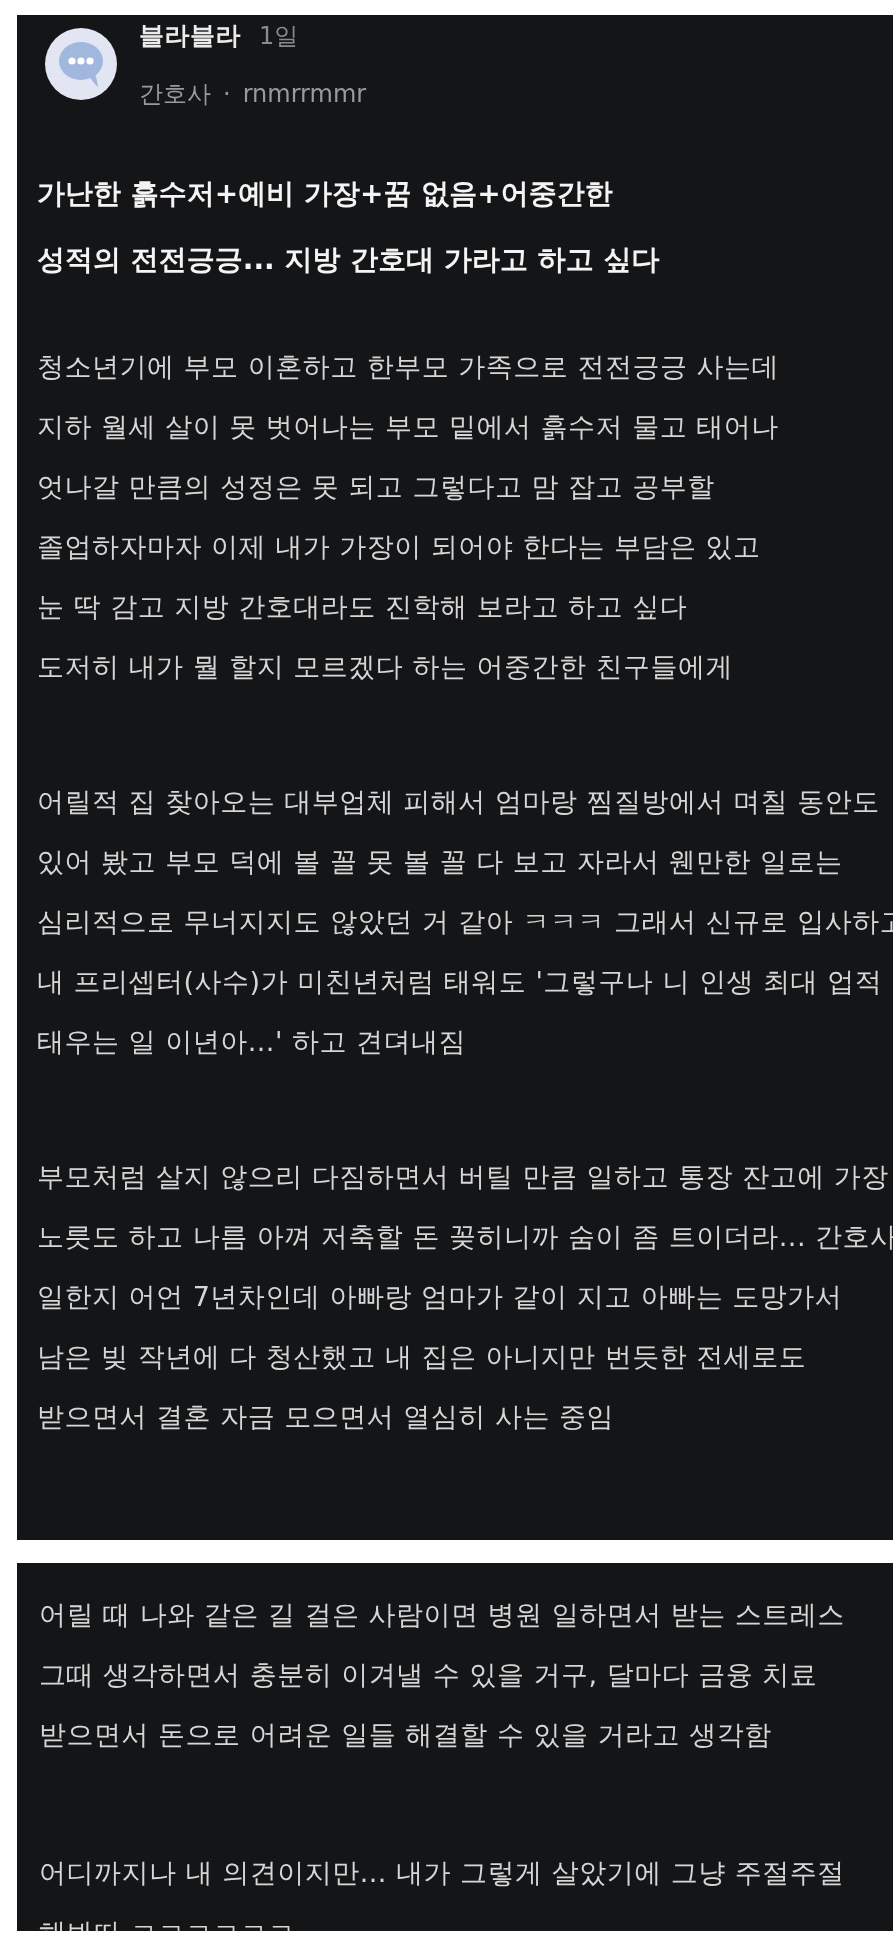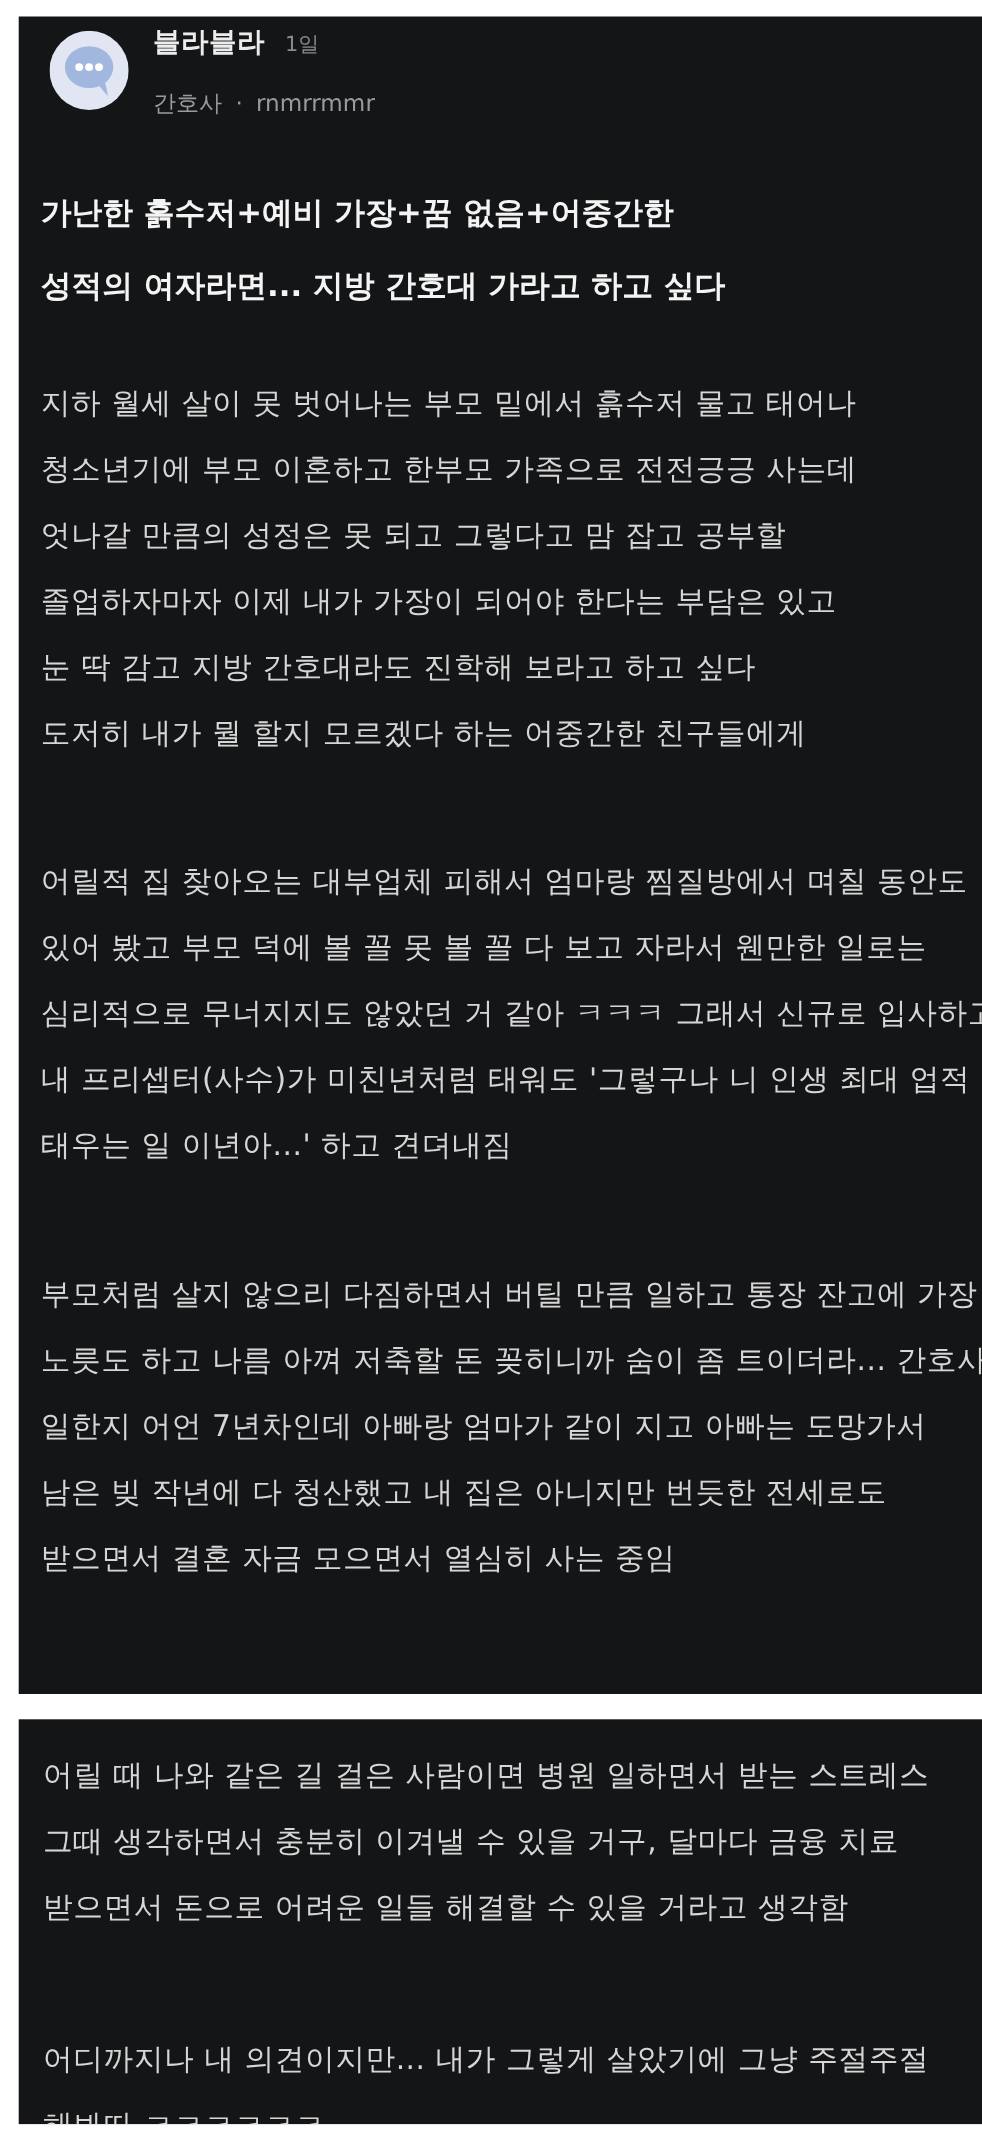--- a/index.html
+++ b/index.html
@@ -41,28 +41,28 @@
   .header-text { margin-left: 22px; }
   .name-row { display: flex; align-items: baseline; }
   .channel-name {
     color: #ececec;
     font-size: 25px;
     font-weight: bold;
     letter-spacing: 0.5px;
   }
   .post-age {
     color: #8a8a8a;
-    font-size: 19px;
+    font-size: 24px;
     margin-left: 18px;
     text-align: right;
   }
   .meta-row {
     margin-top: 26px;
     color: #9a9a9a;
-    font-size: 21px;
+    font-size: 24px;
     display: flex;
     align-items: center;
   }
   .meta-sep { margin: 0 12px; color: #9a9a9a; }
 
   
   .post-title { margin-top: 60px; }
   .title-line {
     color: #f4f4f4;
     font-size: 28px;
@@ -112,26 +112,26 @@
         <div class="meta-row">
           <span>간호사</span>
           <span class="meta-sep">·</span>
           <span>rnmrrmmr</span>
         </div>
       </div>
     </div>
 
     <div class="post-title">
         <div class="title-line">가난한 흙수저+예비 가장+꿈 없음+어중간한</div>
-        <div class="title-line">성적의 여자라면... 지방 간호대 가라고 하고 싶다</div>
+        <div class="title-line">성적의 전전긍긍... 지방 간호대 가라고 하고 싶다</div>
       </div>
 
     <div class="paragraph">
+        <div class="text-line">청소년기에 부모 이혼하고 한부모 가족으로 전전긍긍 사는데</div>
         <div class="text-line">지하 월세 살이 못 벗어나는 부모 밑에서 흙수저 물고 태어나</div>
-        <div class="text-line">청소년기에 부모 이혼하고 한부모 가족으로 전전긍긍 사는데</div>
         <div class="text-line">엇나갈 만큼의 성정은 못 되고 그렇다고 맘 잡고 공부할</div>
         <div class="text-line">졸업하자마자 이제 내가 가장이 되어야 한다는 부담은 있고</div>
         <div class="text-line">눈 딱 감고 지방 간호대라도 진학해 보라고 하고 싶다</div>
         <div class="text-line">도저히 내가 뭘 할지 모르겠다 하는 어중간한 친구들에게</div>
       </div>
 
     <div class="paragraph">
         <div class="text-line">어릴적 집 찾아오는 대부업체 피해서 엄마랑 찜질방에서 며칠 동안도</div>
         <div class="text-line">있어 봤고 부모 덕에 볼 꼴 못 볼 꼴 다 보고 자라서 웬만한 일로는</div>
         <div class="text-line">심리적으로 무너지지도 않았던 거 같아 ㅋㅋㅋ 그래서 신규로 입사하고</div>

